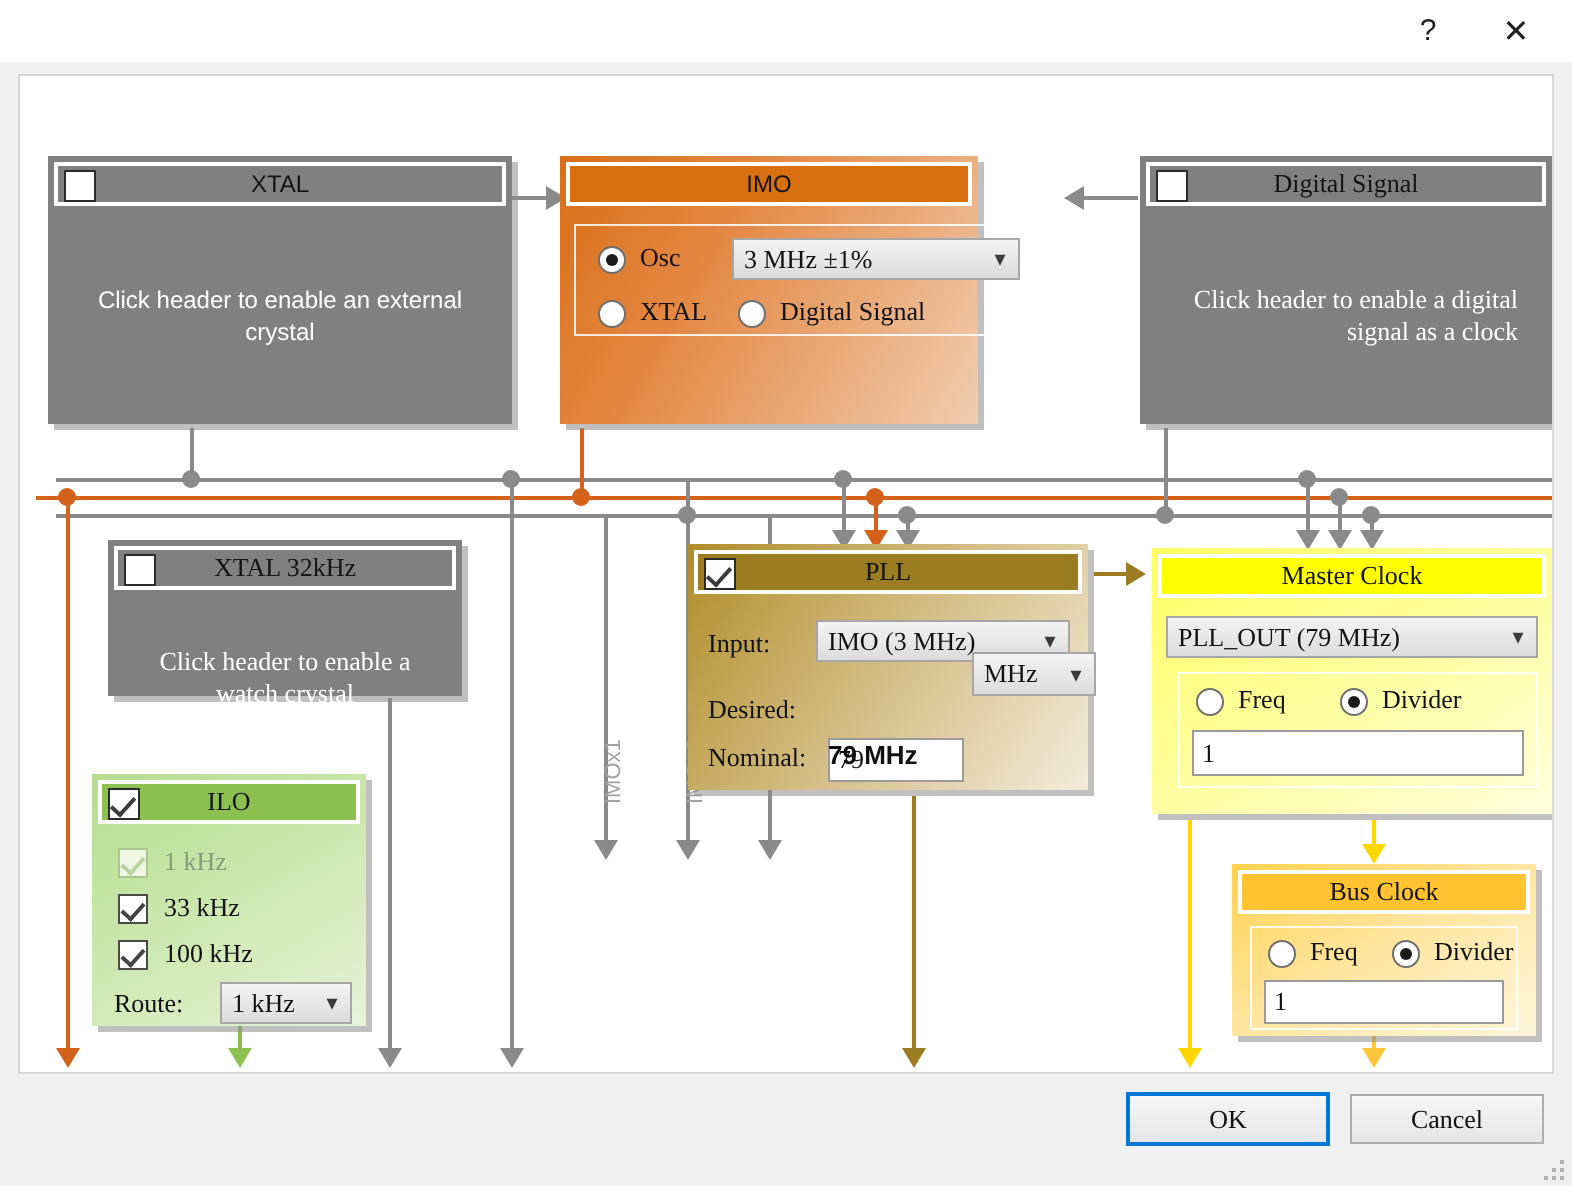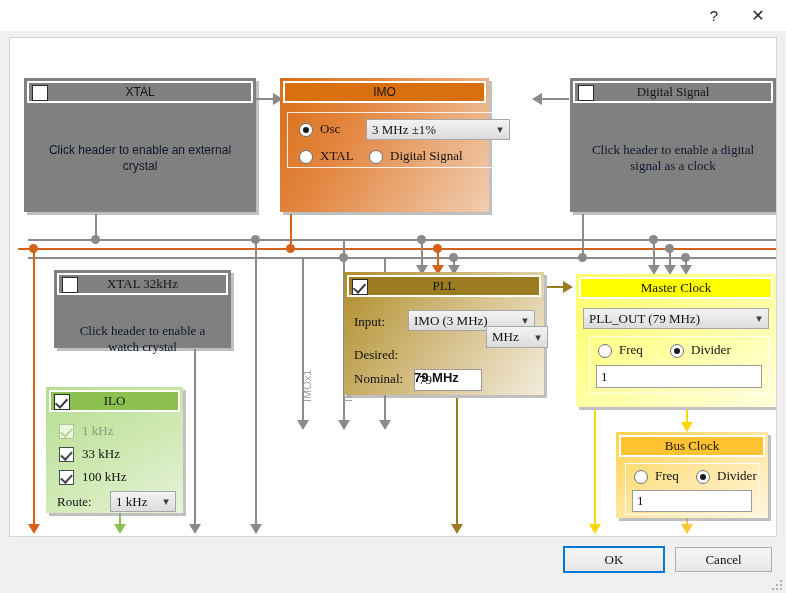--- a/index.html
+++ b/index.html
@@ -112,21 +112,21 @@
   }
   .block-body {
     position: relative;
     margin: 3px;
     font-size: 13px;
     color: #1a1a1a;
   }
   .hint {
     position: absolute; left: 0; right: 0;
     text-align: center; line-height: 16px;
-    font-size: 13px; color: #0f172a;
+    font-size: 13px; color: #ffffff;
   }
   .hint.sans { font-family: "Liberation Sans", sans-serif; font-size: 12px; }
 
   
   .blk-gray { background: #808080; }
   .blk-gray .block-hdr { background: #808080; border: 2px solid #ffffff; }
 
   
   .blk-imo {
     background: linear-gradient(120deg,#d96e17 0%, #e38741 35%, #f0cdb0 100%);
@@ -357,21 +357,21 @@
           <div class="lbl" style="left:107px; top:42px;">Digital Signal</div>
         </div>
       </div>
 
       <div class="block blk-gray" style="left:560px; top:40px; width:206px; height:134px;">
         <div class="block-hdr">
           <div class="chk"></div>
           <span>Digital Signal</span>
         </div>
         <div class="block-body" style="height:100px;">
-          <div class="hint" style="top:36px; padding:0 14px;">Click header to enable a digital signal as a clock</div>
+          <div class="hint" style="top:36px; padding:0 14px;text-align:right;">Click header to enable a digital signal as a clock</div>
         </div>
       </div>
 
       <div class="block blk-gray" style="left:44px; top:232px; width:177px; height:78px;">
         <div class="block-hdr">
           <div class="chk"></div>
           <span>XTAL 32kHz</span>
         </div>
         <div class="block-body" style="height:44px;margin-top:20px;">
           <div class="hint" style="top:8px; padding:0 8px;">Click header to enable a watch crystal</div>

